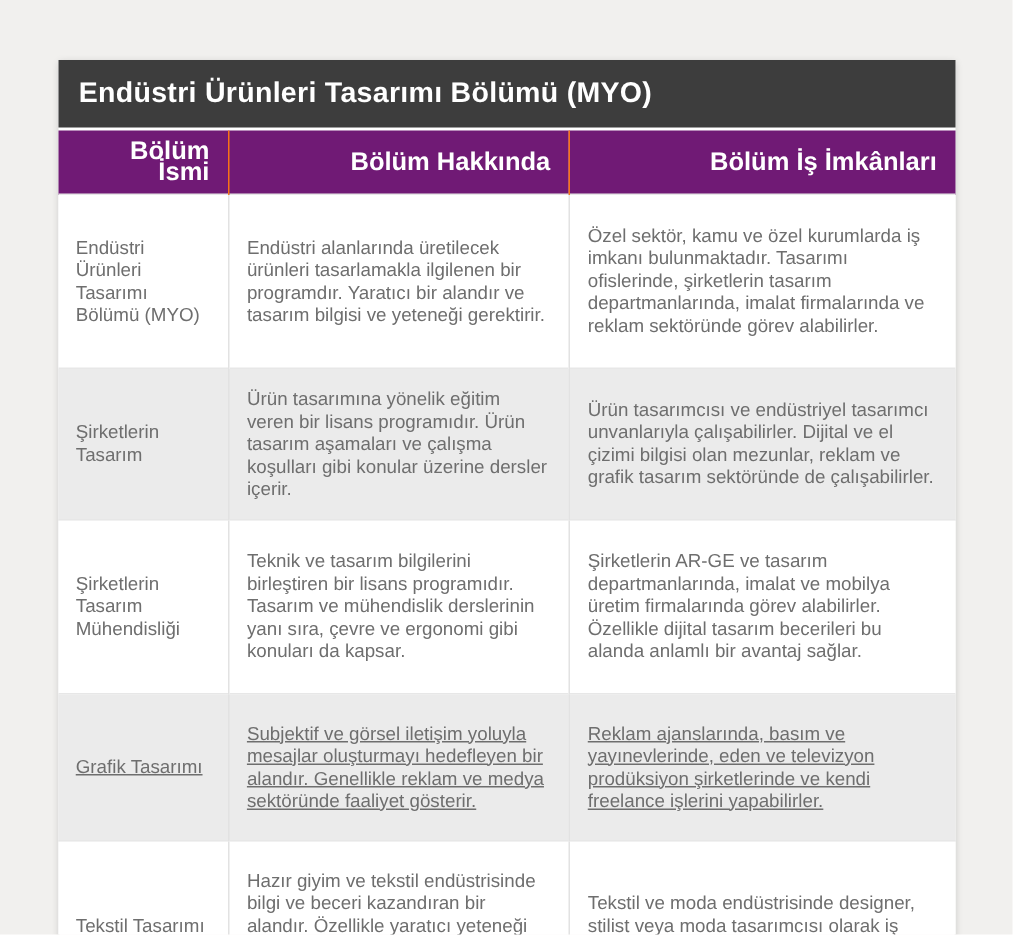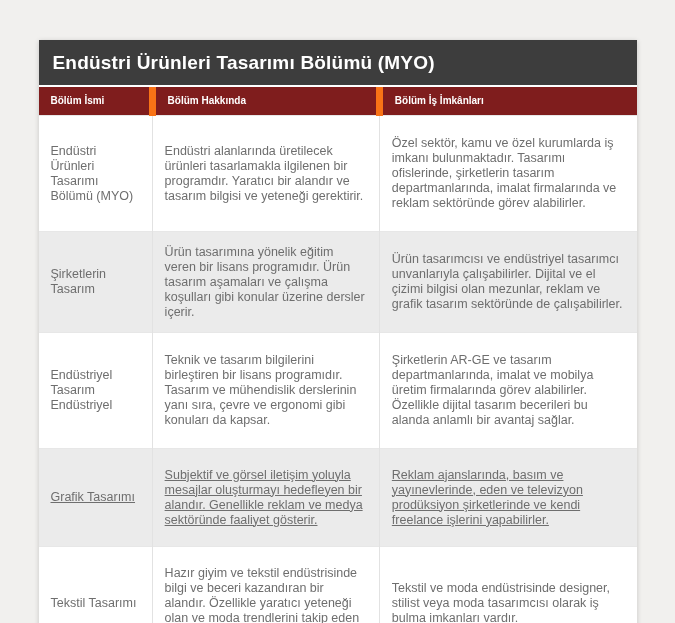--- a/index.html
+++ b/index.html
@@ -31,30 +31,30 @@
   }
   table {
     width: 100%;
     border-collapse: collapse;
     table-layout: fixed;
   }
   col.c1 { width: 19%; }
   col.c2 { width: 38%; }
   col.c3 { width: 43%; }
   thead th {
-    background: #7f1d1d;
+    background: #701a75;
     color: #ffffff;
-    font-size: 10px;
+    font-size: 17px;
     font-weight: bold;
-    text-align: left;
+    text-align: right;
     padding: 7px 12px;
     line-height: 14px;
   }
   thead th + th {
-    border-left: 7px solid #f97316;
+    border-left: 1px solid #f97316;
     margin-top: 38px;
   }
   tbody td {
     font-size: 12.5px;
     color: #6e6e6e;
     line-height: 15px;
     padding: 10px 12px;
     vertical-align: middle;
     border-top: 1px solid #e7e7e7;
     background: #ffffff;
@@ -95,21 +95,21 @@
         <td>Endüstri Ürünleri Tasarımı Bölümü (MYO)</td>
         <td>Endüstri alanlarında üretilecek ürünleri tasarlamakla ilgilenen bir programdır. Yaratıcı bir alandır ve tasarım bilgisi ve yeteneği gerektirir.</td>
         <td>Özel sektör, kamu ve özel kurumlarda iş imkanı bulunmaktadır. Tasarımı ofislerinde, şirketlerin tasarım departmanlarında, imalat firmalarında ve reklam sektöründe görev alabilirler.</td>
       </tr>
       <tr>
         <td>Şirketlerin Tasarım</td>
         <td>Ürün tasarımına yönelik eğitim veren bir lisans programıdır. Ürün tasarım aşamaları ve çalışma koşulları gibi konular üzerine dersler içerir.</td>
         <td>Ürün tasarımcısı ve endüstriyel tasarımcı unvanlarıyla çalışabilirler. Dijital ve el çizimi bilgisi olan mezunlar, reklam ve grafik tasarım sektöründe de çalışabilirler.</td>
       </tr>
       <tr>
-        <td>Endüstriyel Tasarım Endüstriyel</td>
+        <td>Şirketlerin Tasarım Mühendisliği</td>
         <td>Teknik ve tasarım bilgilerini birleştiren bir lisans programıdır. Tasarım ve mühendislik derslerinin yanı sıra, çevre ve ergonomi gibi konuları da kapsar.</td>
         <td>Şirketlerin AR-GE ve tasarım departmanlarında, imalat ve mobilya üretim firmalarında görev alabilirler. Özellikle dijital tasarım becerileri bu alanda anlamlı bir avantaj sağlar.</td>
       </tr>
       <tr>
         <td>Grafik Tasarımı</td>
         <td>Subjektif ve görsel iletişim yoluyla mesajlar oluşturmayı hedefleyen bir alandır. Genellikle reklam ve medya sektöründe faaliyet gösterir.</td>
         <td>Reklam ajanslarında, basım ve yayınevlerinde, eden ve televizyon prodüksiyon şirketlerinde ve kendi freelance işlerini yapabilirler.</td>
       </tr>
       <tr>
         <td>Tekstil Tasarımı</td>

